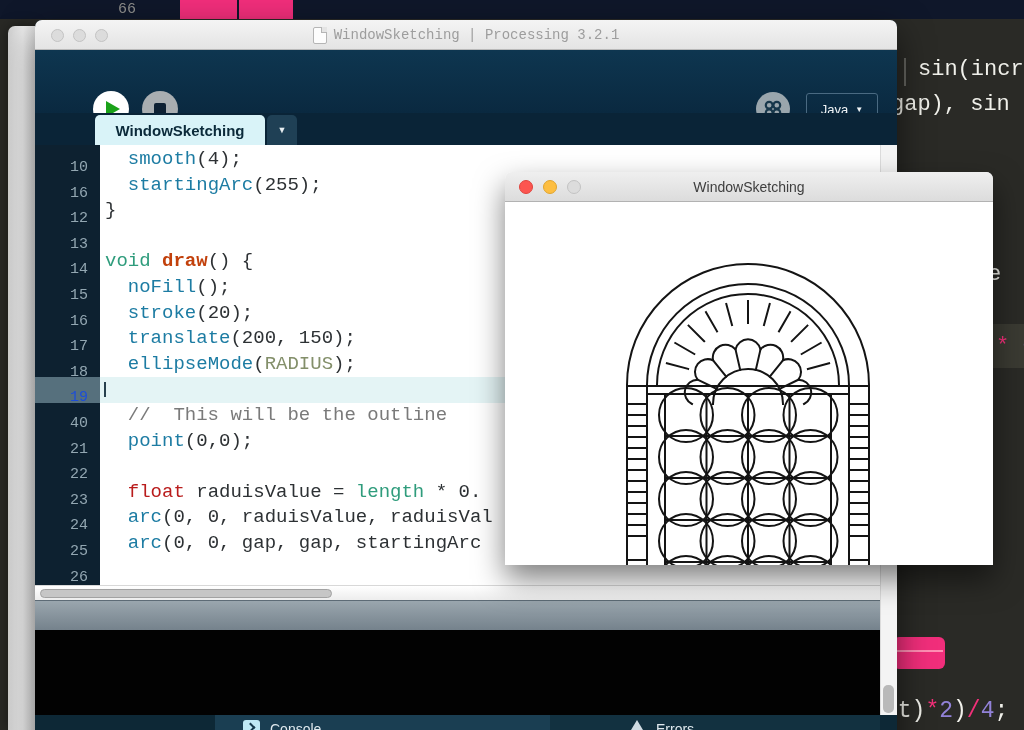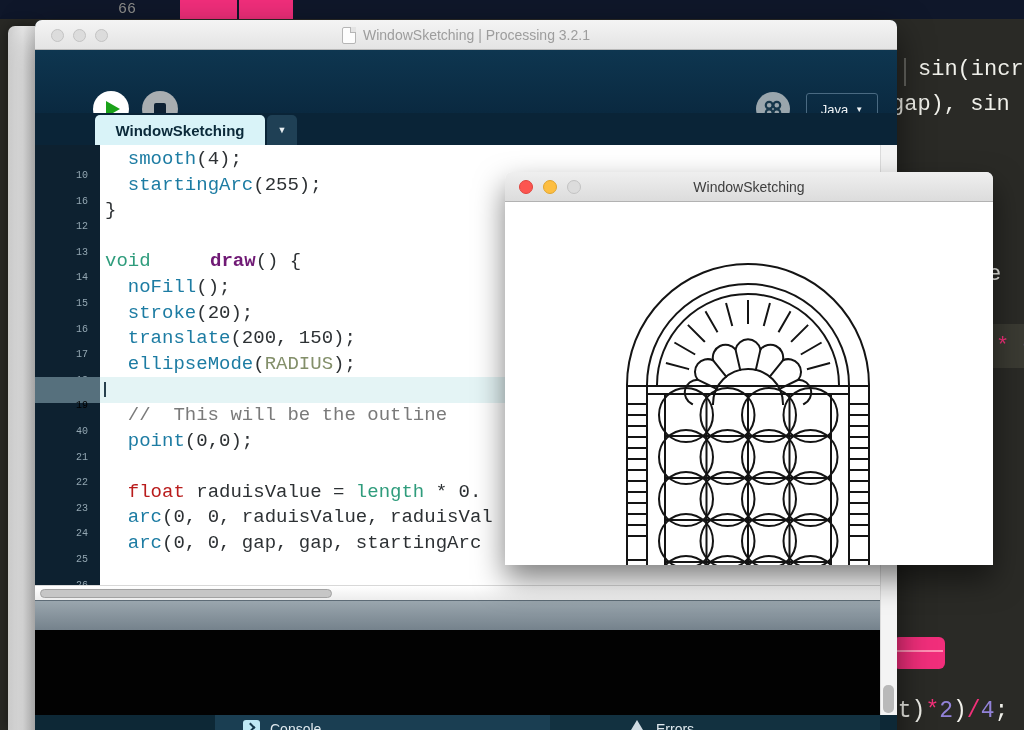--- a/index.html
+++ b/index.html
@@ -25,21 +25,21 @@
   #left-window{left:8px;top:26px;width:27px;height:704px;border-radius:7px 0 0 0;
     background:linear-gradient(90deg,#cfcfcf,#efefef 55%,#e3e3e3);box-shadow:0 0 14px rgba(0,0,0,.45);}
 
   
   #ide{left:35px;top:20px;width:862px;height:740px;border-radius:7px 7px 0 0;
        box-shadow:0 12px 34px rgba(0,0,0,.55);background:#0a2437;}
   #ide-titlebar{left:0;top:0;width:862px;height:30px;border-radius:7px 7px 0 0;
        background:linear-gradient(#f4f4f4,#e4e4e4);border-bottom:1px solid #b9b9b9;box-sizing:border-box;}
   .tl{top:9px;width:13px;height:13px;border-radius:50%;background:#dcdcdc;border:1px solid #c3c3c3;box-sizing:border-box;}
   #tl1{left:16px;} #tl2{left:38px;} #tl3{left:60px;}
-  #ide-title-wrap{left:0;top:0;width:862px;height:30px;display:flex;align-items:center;justify-content:center;gap:7px;}
+  #ide-title-wrap{left:0;top:0;width:862px;height:30px;display:flex;align-items:center;justify-content:center;gap:7px;font-family:Liberation Mono, monospace;}
   #doc-icon{width:12px;height:15px;background:#fdfdfd;border:1px solid #b5b5b5;border-radius:2px;position:relative;}
   #doc-icon:after{content:"";position:absolute;right:-1px;top:-1px;width:5px;height:5px;
        background:#e4e4e4;border-left:1px solid #b5b5b5;border-bottom:1px solid #b5b5b5;}
   #ide-title{font-size:14px;color:#9d9d9d;}
 
   #ide-toolbar{left:0;top:30px;width:862px;height:63px;background:linear-gradient(#0d3síntesis48,#0a2940);
        background:linear-gradient(#0e3650,#0a2940);}
   .round-btn{border-radius:50%;}
   #play-btn{left:58px;top:41px;width:36px;height:36px;background:#fff;}
   #play-tri{left:13px;top:10px;width:0;height:0;border-left:14px solid #1ba219;
@@ -55,30 +55,30 @@
   #tab-bar{left:0;top:93px;width:862px;height:32px;background:#0a2437;}
   #tab-active{left:60px;top:2px;width:170px;height:30px;background:#d9f3f8;border-radius:5px 5px 0 0;
        display:flex;align-items:center;justify-content:center;font-size:15px;font-weight:bold;color:#0b2a3a;}
   #tab-arrow{left:232px;top:2px;width:30px;height:30px;background:#1f4055;border-radius:5px 5px 0 0;
        display:flex;align-items:center;justify-content:center;color:#e8eef1;font-size:9px;}
 
   #editor{left:0;top:125px;width:862px;height:440px;background:#ffffff;overflow:hidden;}
   #gutter-bg{left:0;top:0;width:65px;height:440px;background:#0d2130;}
   #code-rows{left:0;top:2px;width:862px;}
   .crow{position:relative;height:25.6px;line-height:25.6px;}
-  .crow .ln{position:absolute;left:0;top:16px;width:53px;height:25.6px;text-align:right;
-       font-family:"Liberation Mono","DejaVu Sans Mono",monospace;font-size:10px;color:#93a7b2;}
+  .crow .ln{position:absolute;left:0;top:8px;width:53px;height:25.6px;text-align:right;
+       font-family:"Liberation Mono","DejaVu Sans Mono",monospace;font-size:15px;color:#93a7b2;}
   .crow .ctext{position:absolute;left:70px;top:0;white-space:pre;
        font-family:"Liberation Mono","DejaVu Sans Mono",monospace;font-size:19px;}
   .crow.current .rowhl{position:absolute;left:65px;top:0;width:797px;height:25.6px;background:#e4f4f5;}
   .crow.current .lnhl{position:absolute;left:0;top:0;width:65px;height:25.6px;background:#56707d;}
-  .crow.current .ln{color:#000000;}
+  .crow.current .ln{color:#1d4ed8;}
   .crow.current .caret{position:absolute;left:69px;top:5px;width:2px;height:15px;background:#27404d;}
   .s-pl{color:#2d3134;} .s-fn{color:#1d7ca3;} .s-kw{color:#2f9c7c;}
-  .s-fnb{color:#701a75;font-weight:bold;margin-left:48px;} .s-type{color:#b91c1c;}
+  .s-fnb{color:#c2410c;font-weight:bold;} .s-type{color:#b91c1c;}
   .s-const{color:#838f6a;} .s-cmt{color:#7a7a7a;}
 
   #hscroll{left:0;top:565px;width:862px;height:15px;background:linear-gradient(#ffffff,#ededed);border-top:1px solid #d8d8d8;box-sizing:border-box;}
   #hscroll-thumb{left:5px;top:3px;width:292px;height:9px;background:#c6c6c6;border:1px solid #a2a2a2;border-radius:5px;box-sizing:border-box;}
   #msg-bar{left:0;top:580px;width:862px;height:30px;background:linear-gradient(#9aa6ae,#75828c);border-top:1px solid #5d6b76;box-sizing:border-box;}
   #console{left:0;top:610px;width:845px;height:85px;background:#020202;}
   #vscroll{left:845px;top:125px;width:17px;height:570px;background:#f4f4f4;border-left:1px solid #dcdcdc;box-sizing:border-box;}
   #vscroll-thumb{left:848px;top:665px;width:11px;height:28px;background:#b9b9b9;border-radius:5px;}
 
   #footer{left:0;top:695px;width:862px;height:40px;background:#0d2836;}

